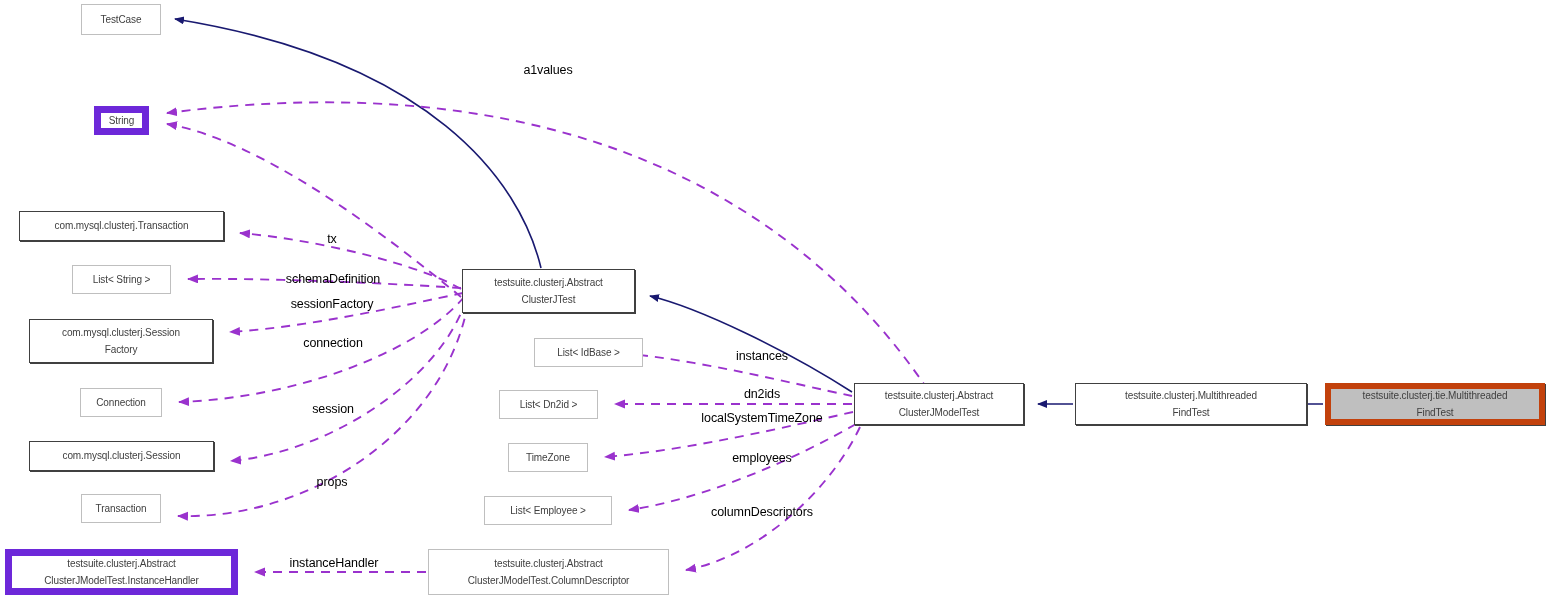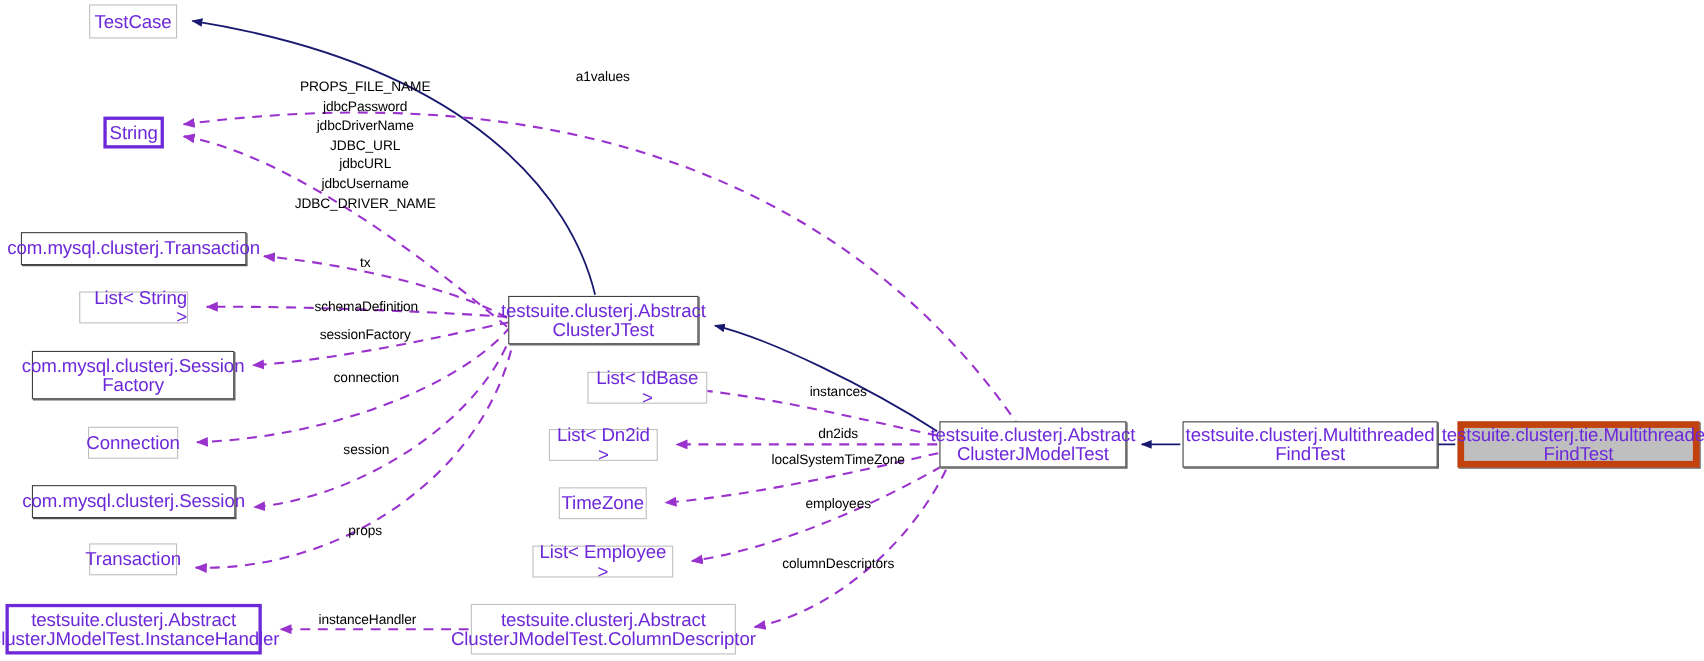--- a/index.html
+++ b/index.html
@@ -26,34 +26,34 @@
     height: 601px;
     pointer-events: none;
   }
   .node {
     position: absolute;
     box-sizing: border-box;
     display: flex;
     align-items: center;
     justify-content: center;
     text-align: center;
-    font-size: 17px;
+    font-size: 10px;
     line-height: 17.5px;
-    color: #6d28d9;
+    color: #404040;
     background: #ffffff;
     border: 1px solid #bfbfbf;
     white-space: pre-line;
     letter-spacing: -0.1px;
   }
   .node.strong {
     border: 1px solid #404040;
     box-shadow: 1px 1px 0 0 #404040;
   }
   .node.black {
-    border: 3px solid #6d28d9;
+    border: 7px solid #6d28d9;
   }
   .node.selected {
     background: #bfbfbf;
     border: 6px solid #c2410c;
     box-shadow: 1px 1px 0 0 #404040;
   }
   .edge-label {
     position: absolute;
     font-size: 12.5px;
     line-height: 17.6px;
@@ -142,27 +142,20 @@
 ClusterJModelTest</div>
 
   <div class="node strong" style="left:1075px; top:383px; width:232px; height:42px;">testsuite.clusterj.Multithreaded
 FindTest</div>
 
   <div class="node selected" style="left:1325px; top:383px; width:220px; height:42px;">testsuite.clusterj.tie.Multithreaded
 FindTest</div>
 
   <div class="edge-label" style="left:548px; top:62px;">a1values</div>
 
-  <div class="edge-label" style="left:332px; top:71px;">PROPS_FILE_NAME
-jdbcPassword
-jdbcDriverName
-JDBC_URL
-jdbcURL
-jdbcUsername
-JDBC_DRIVER_NAME</div>
 
   <div class="edge-label" style="left:332px; top:231px;">tx</div>
 
   <div class="edge-label" style="left:333px; top:271px;">schemaDefinition</div>
 
   <div class="edge-label" style="left:332px; top:296px;">sessionFactory</div>
 
   <div class="edge-label" style="left:333px; top:335px;">connection</div>
 
   <div class="edge-label" style="left:333px; top:401px;">session</div>

